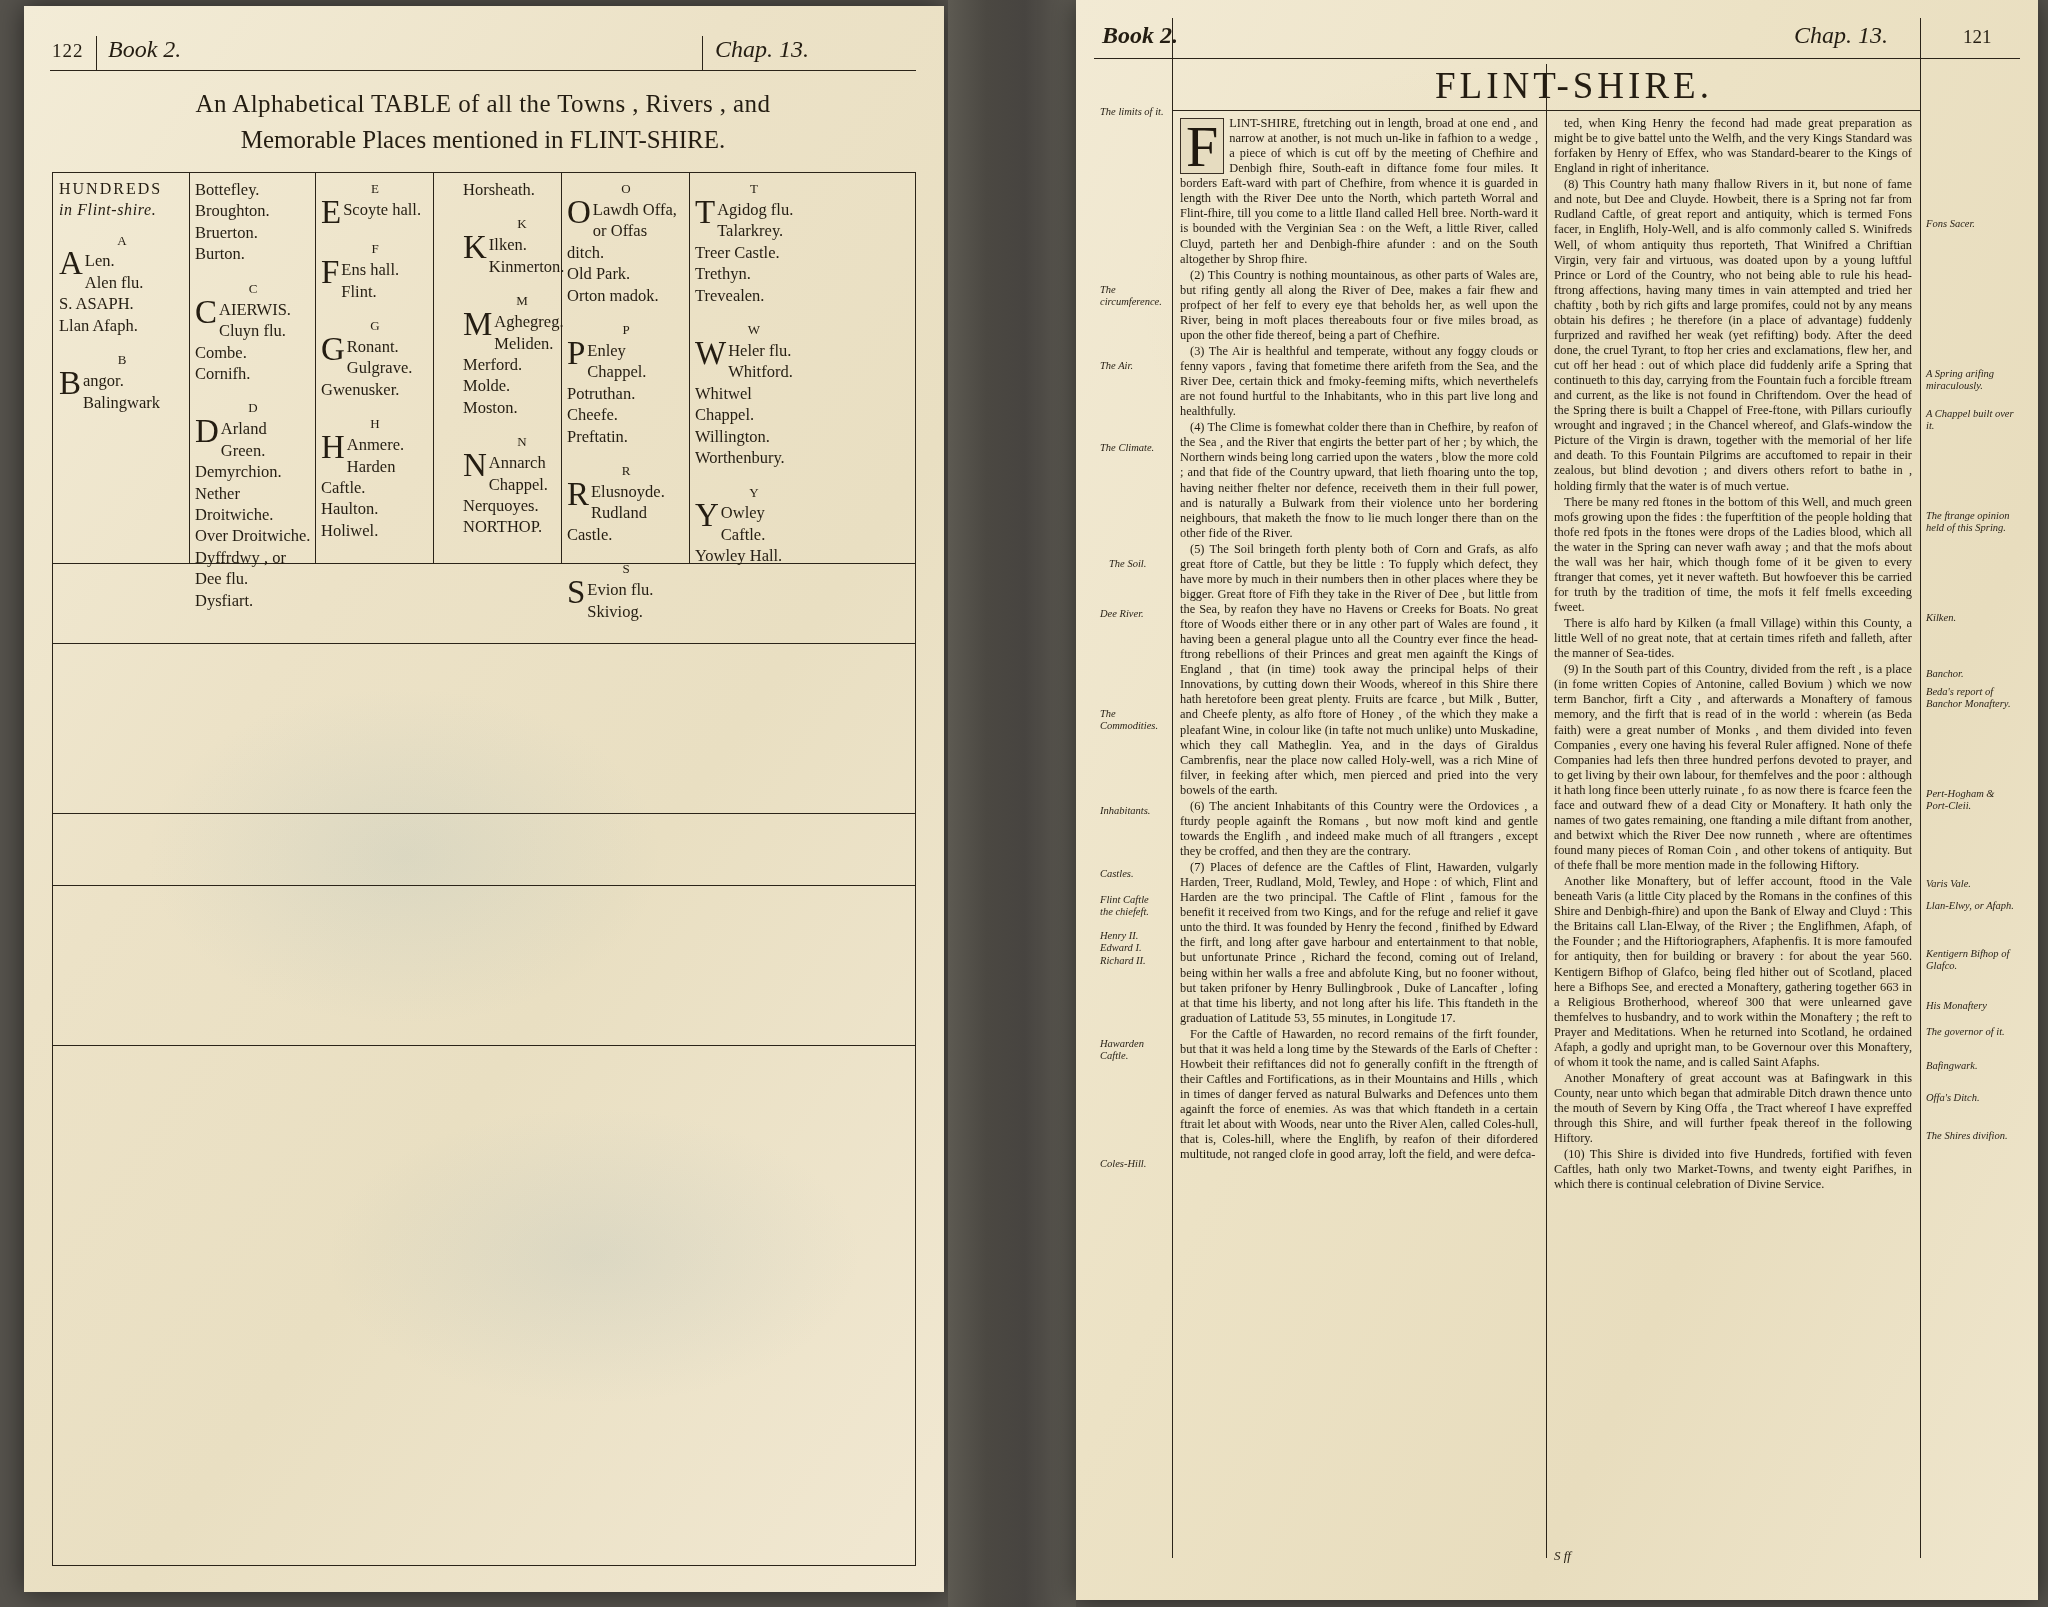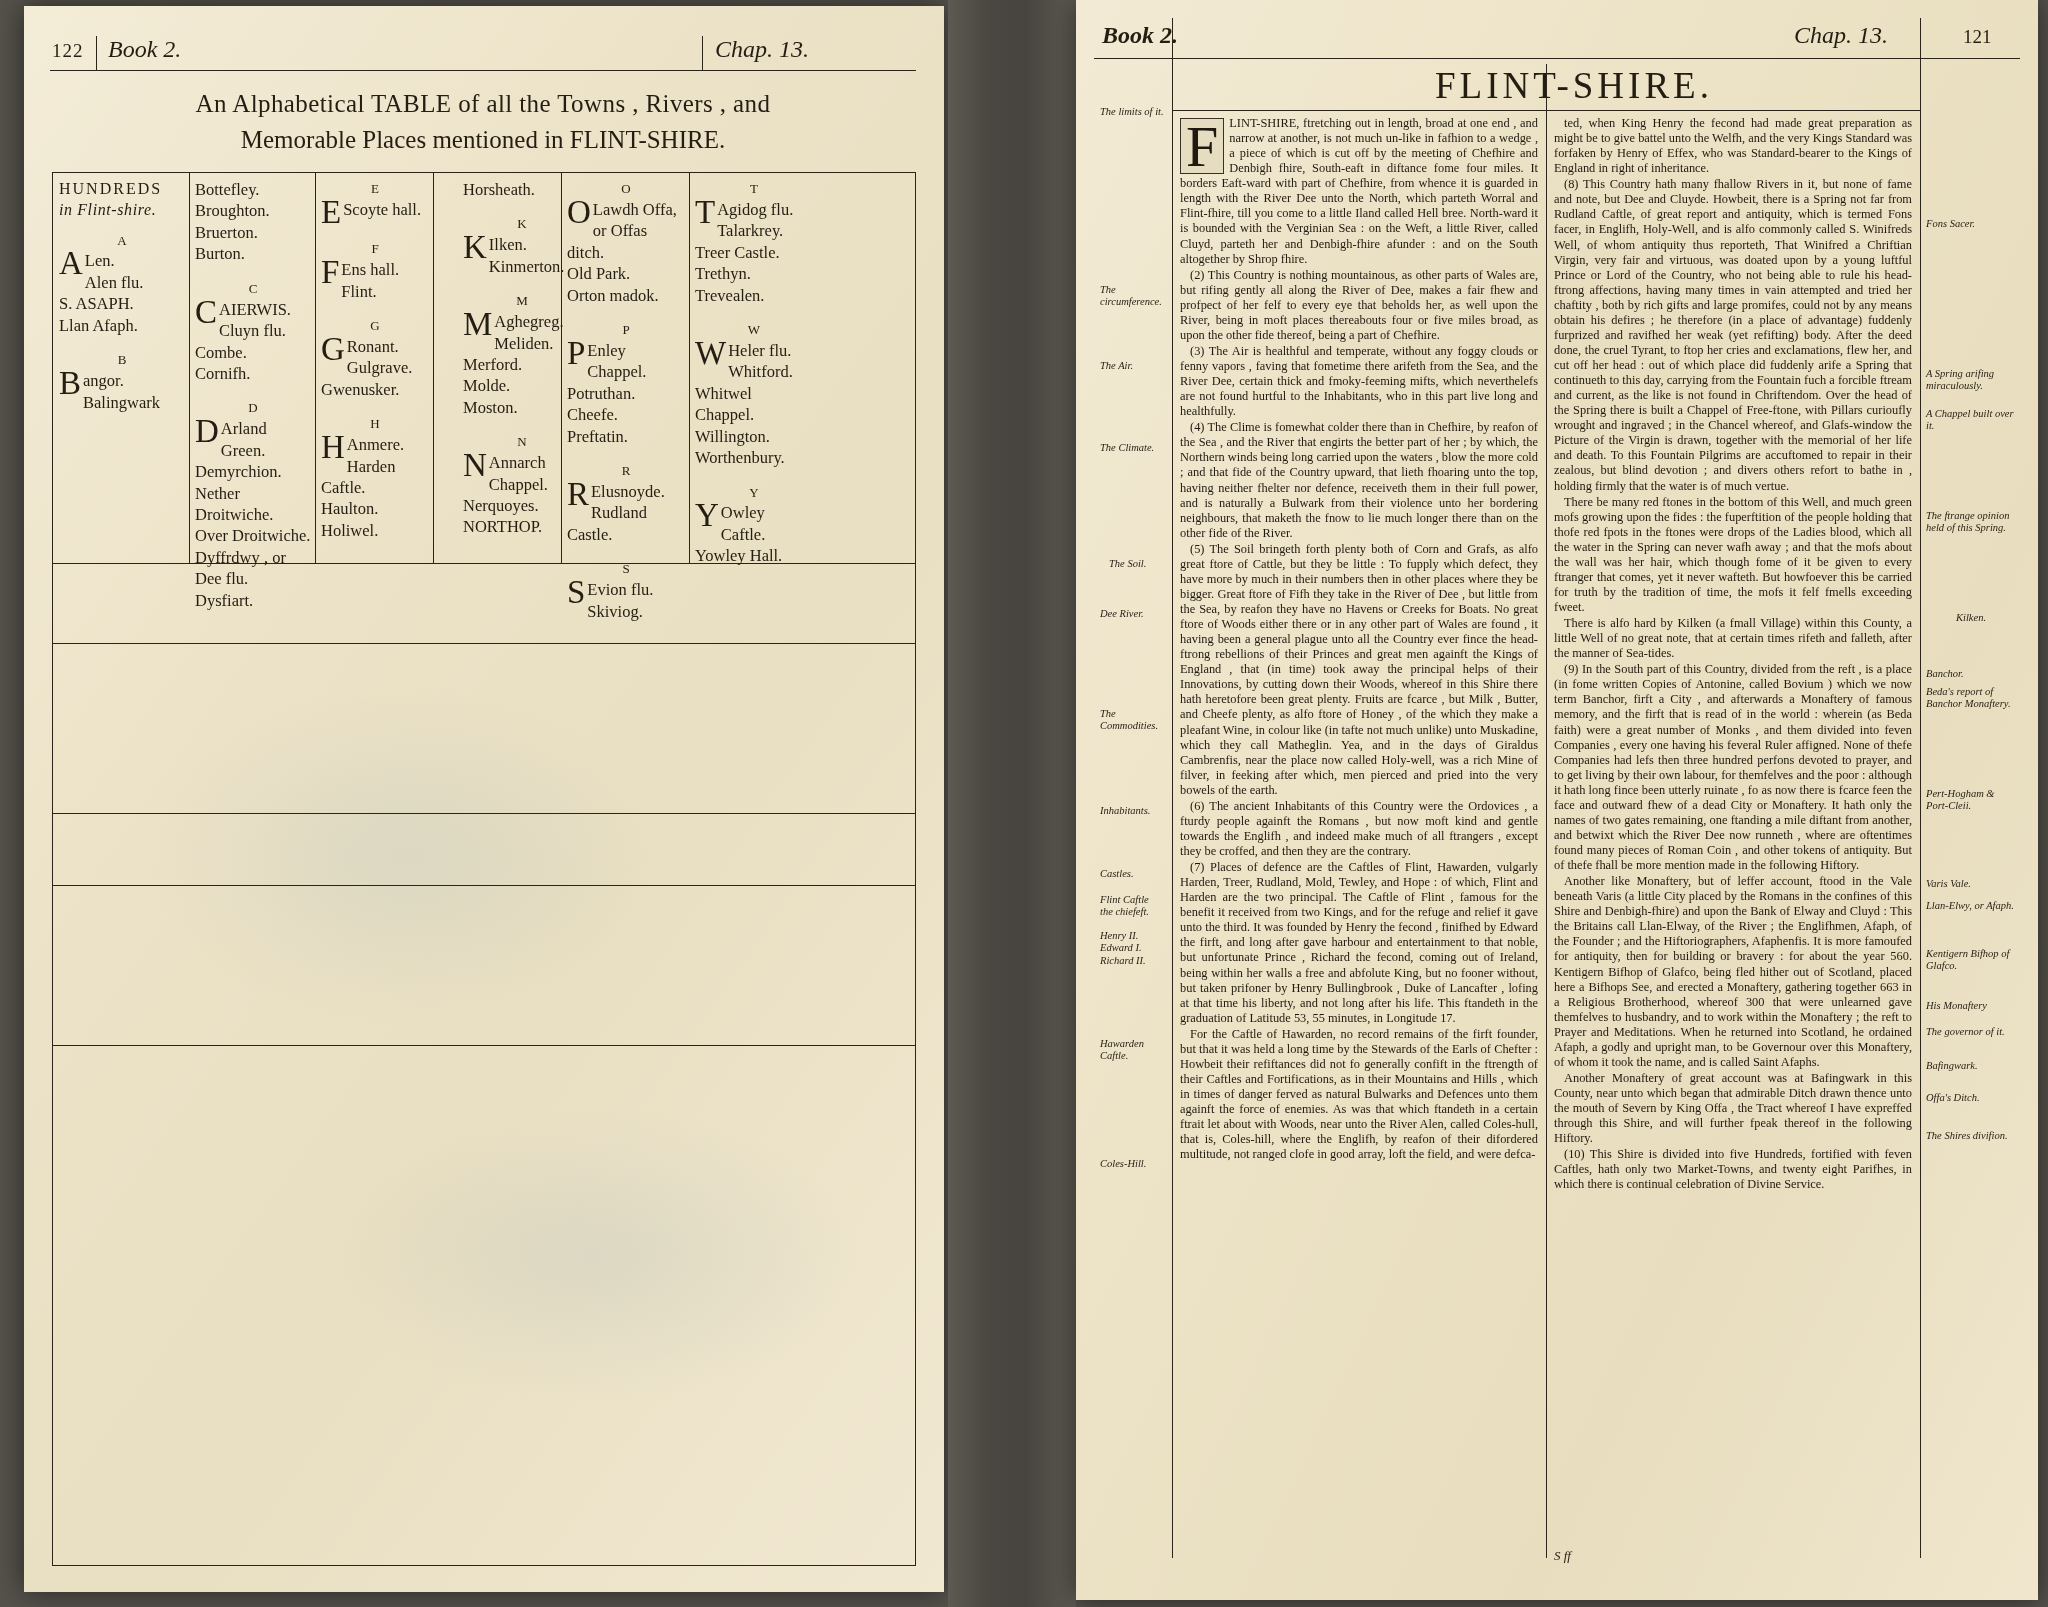--- a/index.html
+++ b/index.html
@@ -280,21 +280,21 @@
           <div class="gloss" style="left: 6px; top: 884px;">Flint Caftle the chiefeft.</div>
           <div class="gloss" style="left: 6px; top: 920px;">Henry II. Edward I. Richard II.</div>
           <div class="gloss" style="left: 6px; top: 1028px;">Hawarden Caftle.</div>
           <div class="gloss" style="left: 6px; top: 1148px;">Coles-Hill.</div>
         </div>
       <div id="glossR">
           <div class="gloss-r" style="top: 208px;">Fons Sacer.</div>
           <div class="gloss-r" style="top: 358px;">A Spring arifing miraculously.</div>
           <div class="gloss-r" style="top: 398px;">A Chappel built over it.</div>
           <div class="gloss-r" style="top: 500px;">The ftrange opinion held of this Spring.</div>
-          <div class="gloss-r" style="top: 602px; text-align: center;">Kilken.</div>
+          <div class="gloss-r" style="top: 602px;">Kilken.</div>
           <div class="gloss-r" style="top: 658px;">Banchor.</div>
           <div class="gloss-r" style="top: 676px;">Beda's report of Banchor Monaftery.</div>
           <div class="gloss-r" style="top: 778px;">Pert-Hogham &amp; Port-Cleii.</div>
           <div class="gloss-r" style="top: 868px;">Varis Vale.</div>
           <div class="gloss-r" style="top: 890px;">Llan-Elwy, or Afaph.</div>
           <div class="gloss-r" style="top: 938px;">Kentigern Bifhop of Glafco.</div>
           <div class="gloss-r" style="top: 990px;">His Monaftery</div>
           <div class="gloss-r" style="top: 1016px;">The governor of it.</div>
           <div class="gloss-r" style="top: 1050px;">Bafingwark.</div>
           <div class="gloss-r" style="top: 1082px;">Offa's Ditch.</div>

